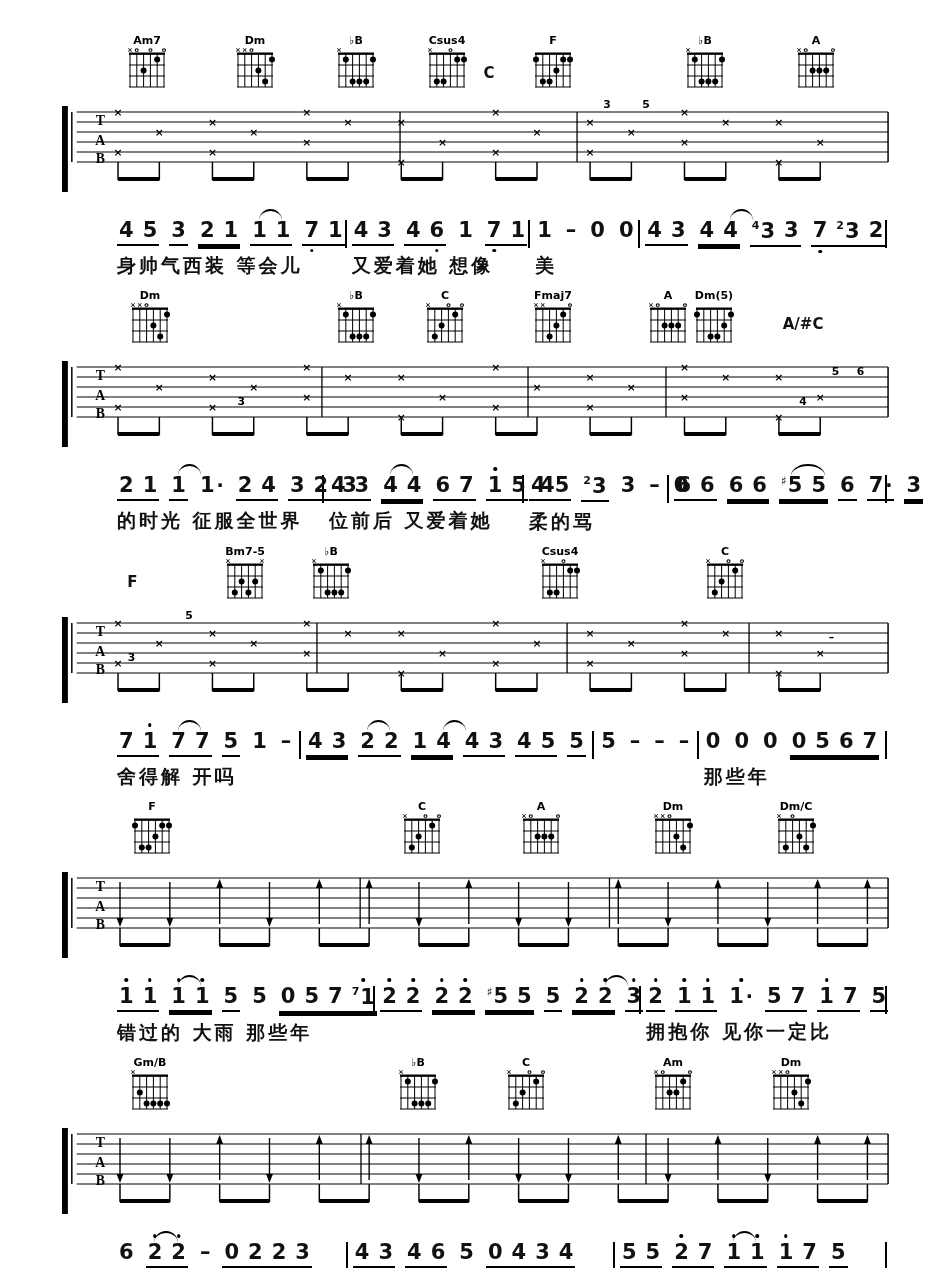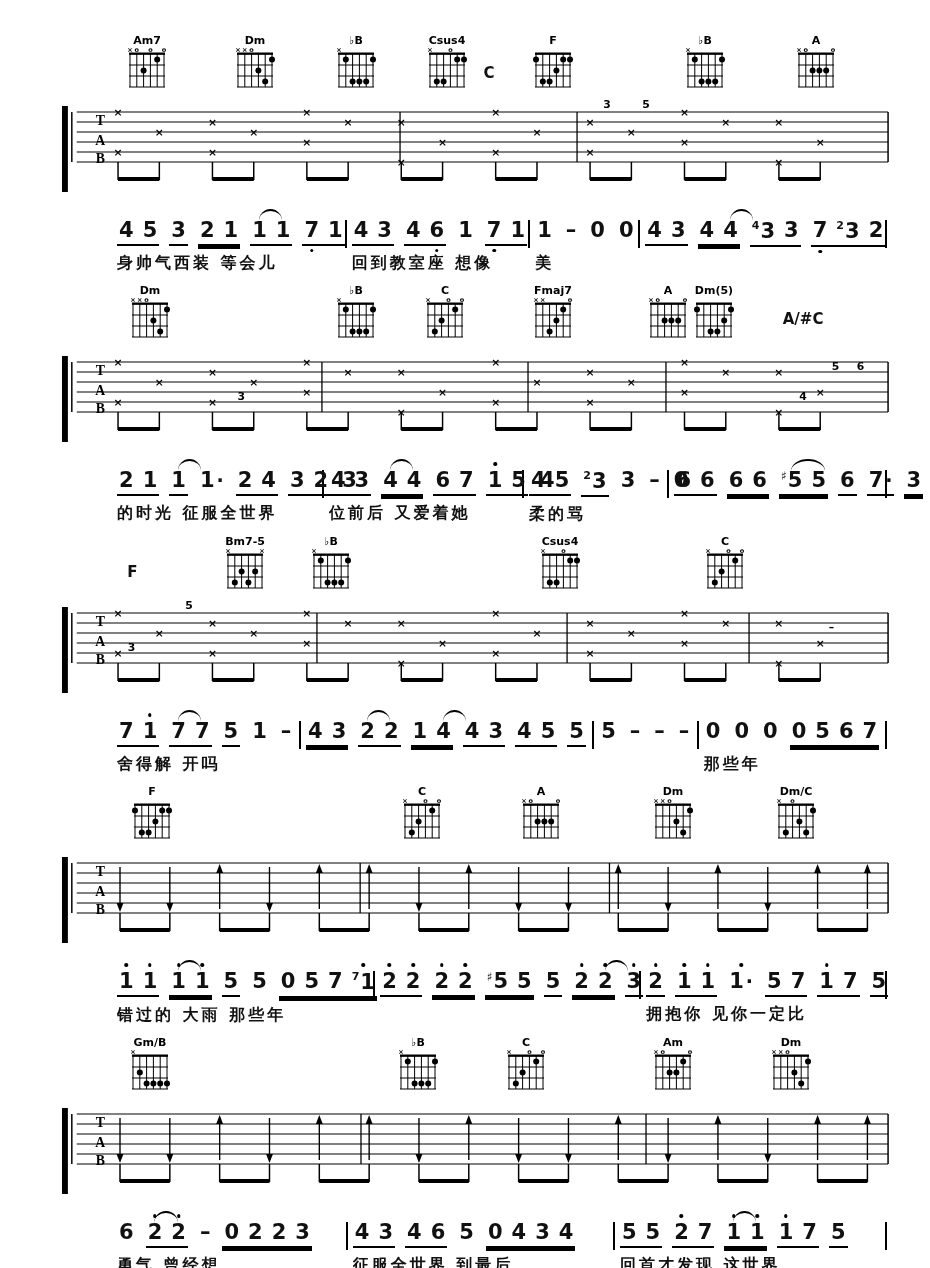--- a/index.html
+++ b/index.html
@@ -21,21 +21,21 @@
   .note{position:relative;line-height:1;padding-top:10px;font-weight:700;}
   .note b{font-size:21px;font-weight:700;letter-spacing:0;}
   .note .aug{margin-left:2px;font-size:19px;}
   .note s,.note i,.note em{text-decoration:none;font-style:normal;}
   .od{position:absolute;top:2px;left:50%;transform:translateX(-50%);width:3.5px;height:3.5px;background:#000;border-radius:50%;}
   .ud{position:absolute;bottom:-11px;left:50%;transform:translateX(-50%);width:3.5px;height:3.5px;background:#000;border-radius:50%;}
   .tie{position:absolute;top:-1px;left:45%;width:160%;height:10px;border-top:2px solid #000;border-radius:50%/100% 100% 0 0;}
   .acc{font-size:12px;vertical-align:7px;margin-right:1px;}
   .gr{font-size:11px;vertical-align:9px;margin-right:1px;}
   .bar{width:2px;background:#000;height:28px;margin:10px 5px 0;flex:none;}
-  .m-lyrics{font-size:16px;font-weight:700;letter-spacing:3px;margin-top:7px;white-space:nowrap;overflow:hidden;}
+  .m-lyrics{font-size:19px;font-weight:700;letter-spacing:3px;margin-top:7px;white-space:nowrap;overflow:hidden;}
 </style>
 </head>
 <body>
 
 <main id="sheet">
   <div id="systems">
       <section class="system">
         <div class="chordrow">
           <figure class="chord" style="left:10.4%">
             <svg width="52" height="58" viewBox="0 0 52 58">
@@ -296,21 +296,21 @@
                 <span class="note"><s class="ud"></s><b>6</b></span>
               </span>
               <span class="grp u0">
                 <span class="note"><b>1</b></span>
               </span>
               <span class="grp u1">
                 <span class="note"><s class="ud"></s><b>7</b></span>
                 <span class="note"><b>1</b></span>
               </span>
             </div>
-            <div class="m-lyrics">回到教室座 想像</div>
+            <div class="m-lyrics">又爱着她 想像</div>
           </div>
           <span class="bar"></span>
           <div class="measure" style="flex-grow:4">
             <div class="m-notes">
               <span class="grp u0">
                 <span class="note"><b>1</b></span>
               </span>
               <span class="grp u0">
                 <span class="note"><b>–</b></span>
               </span>

